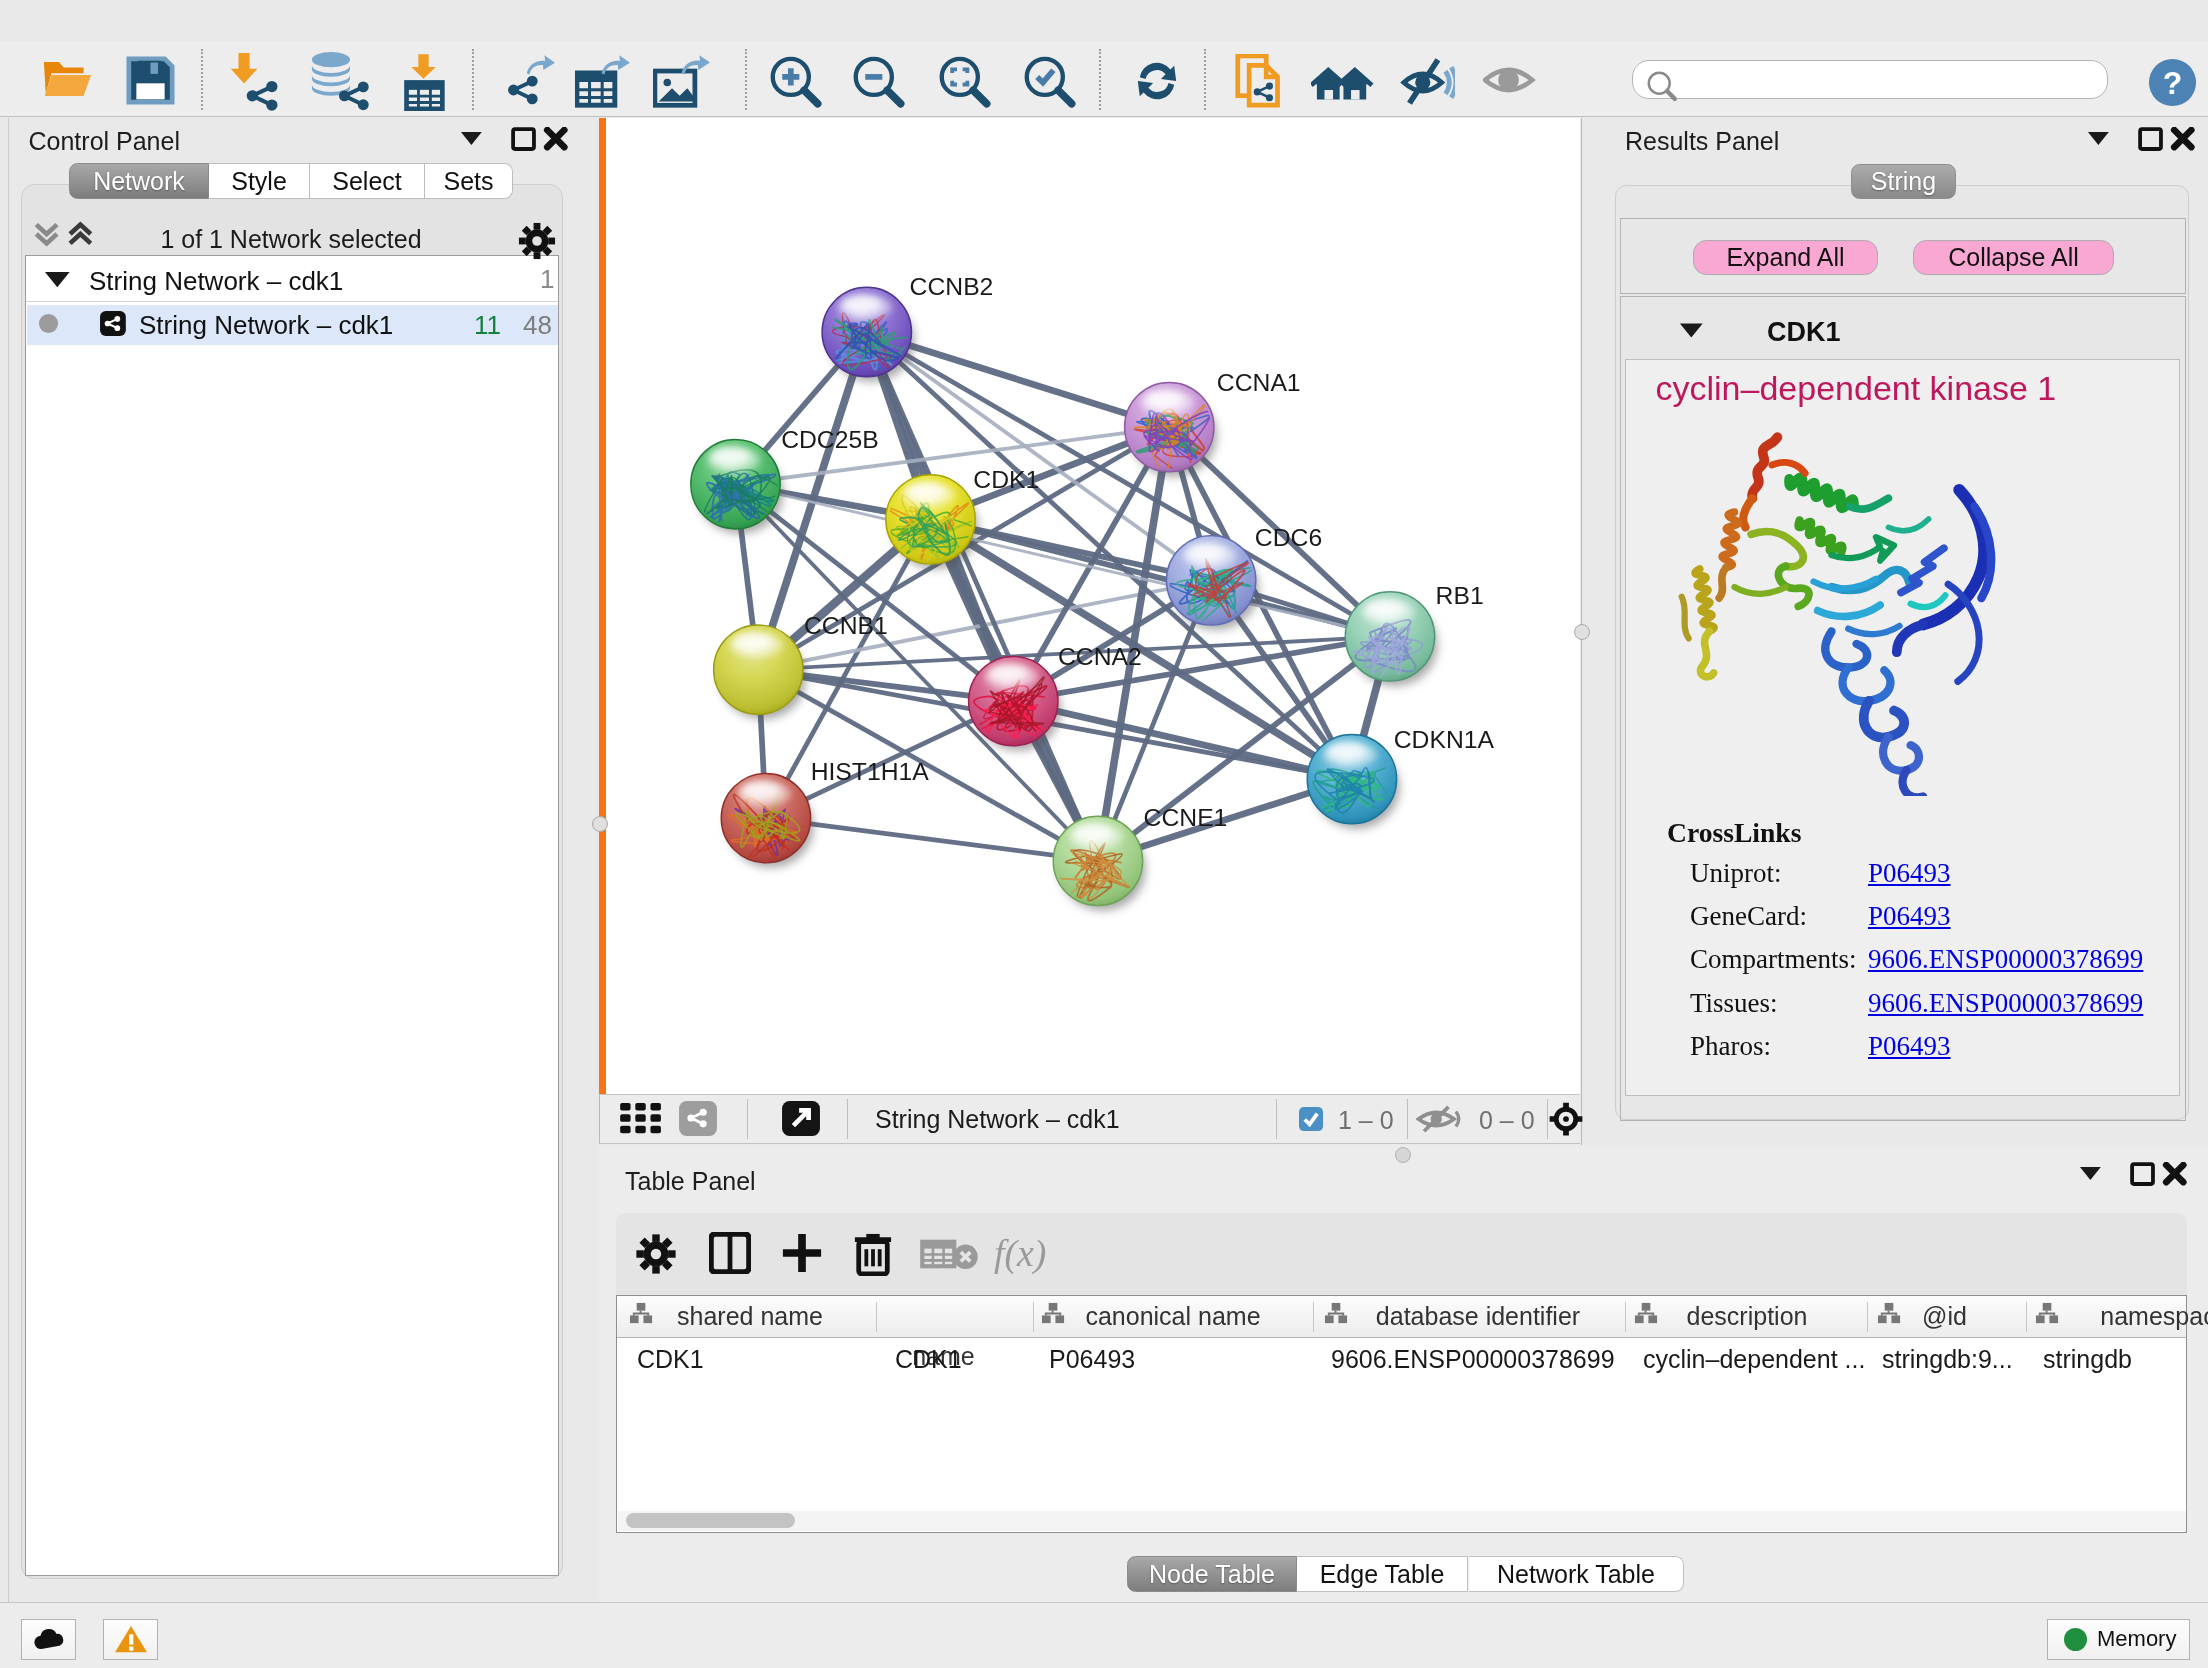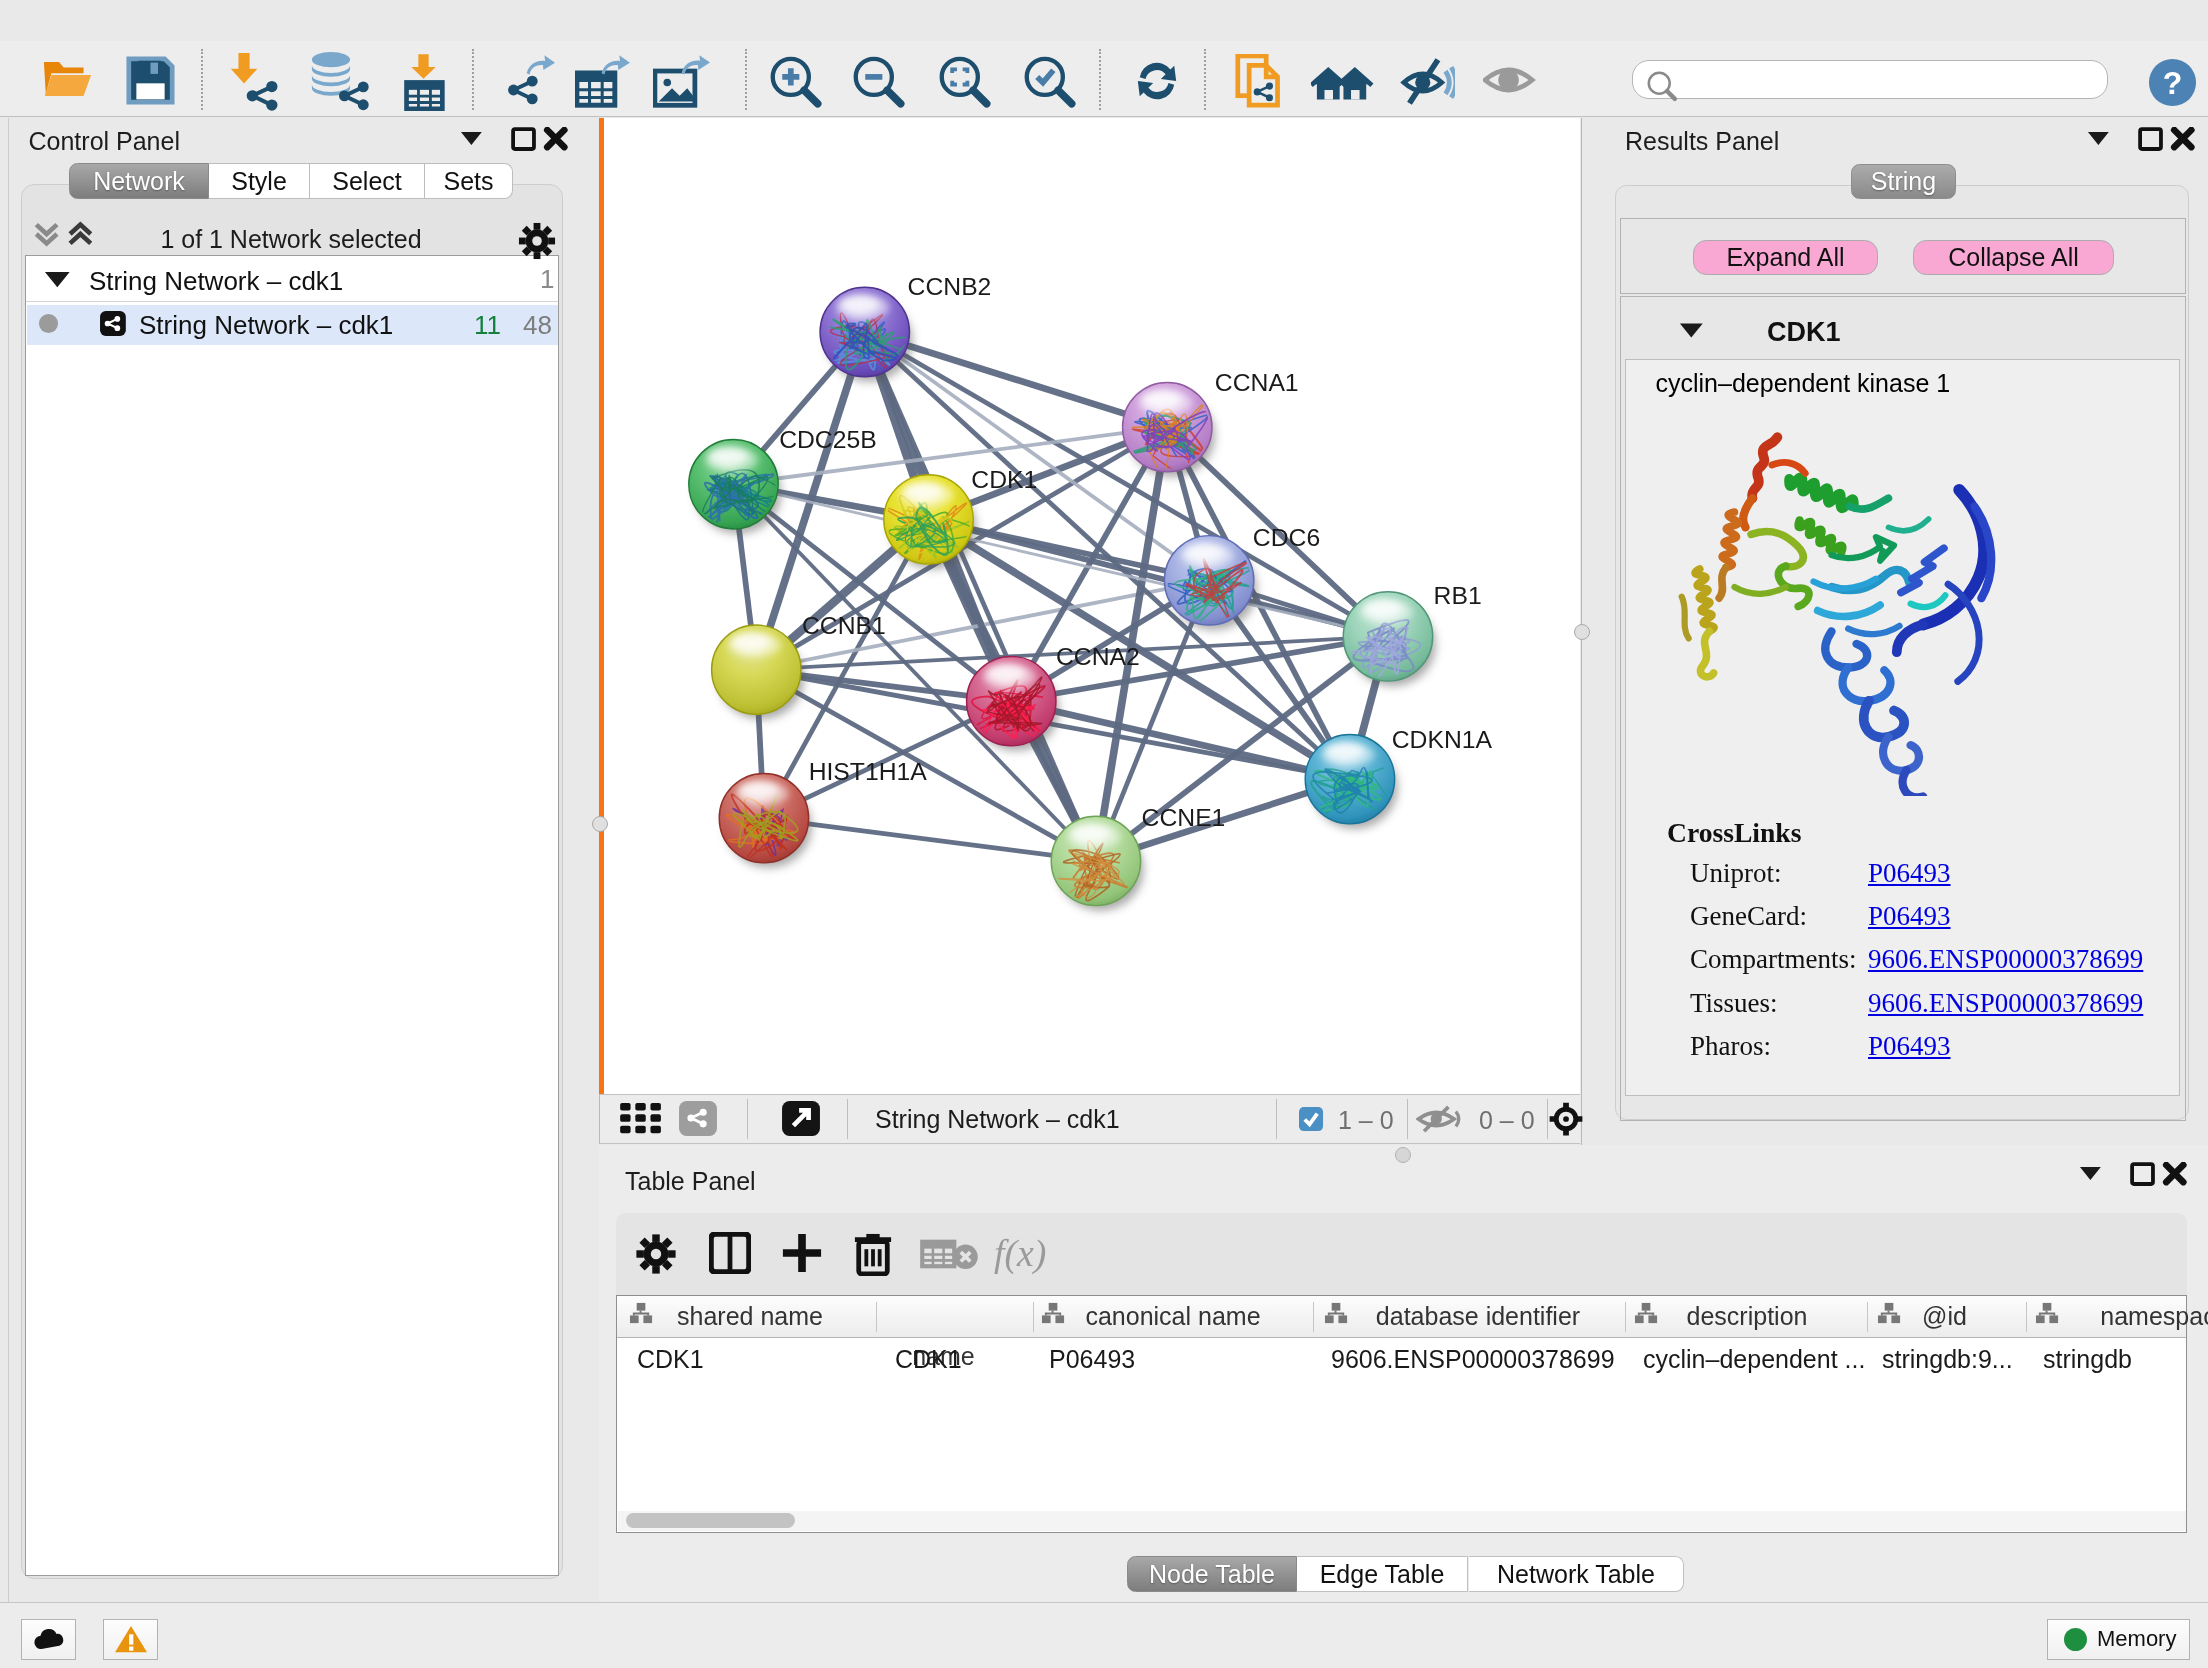--- a/index.html
+++ b/index.html
@@ -20,21 +20,21 @@
     background:#ededed; border-bottom:1px solid #c0c0c0; }
   .tsep { position:absolute; top:7.6px; height:61px; width:0;
     border-left:2.9px dotted #9f9f9f; }
   #searchbox { position:absolute; left:1632px; top:19px; width:476px; height:39px;
     background:#ffffff; border:1.9px solid #b5b5b5; border-radius:17px; }
 
   
   #controlpanel { position:absolute; left:0; top:118px; width:598px; height:1484px;
     background:#e9e9e9; }
   #netcanvas { position:absolute; left:599px; top:118px; width:981px; height:976px;
-    background:#ffffff; border-left:5px solid #f97316; }
+    background:#ffffff; border-left:7px solid #f97316; }
   #netfooter { position:absolute; left:599px; top:1094px; width:981px; height:50px;
     background:#ececec; border-top:1px solid #c2c2c2; border-left:1px solid #b9b9b9;
     border-bottom:1px solid #c2c2c2;}
   #resultspanel { position:absolute; left:1581px; top:118px; width:628px; height:1027px;
     background:#e9e9e9; border-left:1px solid #b9b9b9; }
   #tablepanel { position:absolute; left:599px; top:1145px; width:1609px; height:457px;
     background:#ececec; }
   #statusbar { position:absolute; left:0; top:1602px; width:2208px; height:67px;
     background:#ececec; border-top:1px solid #c6c6c6; }
 
@@ -604,21 +604,21 @@
       color:#fff; font-size:25px; text-align:center; line-height:33px;
       text-shadow:0 1px 1.9px rgba(0,0,0,.35);">String</div>
   </div>
   <div id="rp-box"></div>
   <div id="rp-btnbox"></div>
   <div class="rbtn" style="left:1693px; width:185px;">Expand All</div>
   <div class="rbtn" style="left:1913px; width:201px;">Collapse All</div>
   <div id="rp-cdkbox"></div>
   <div style="position:absolute; left:1767px; top:317px; font-size:27px; font-weight:bold; color:#111;">CDK1</div>
   <div id="rp-content">
-    <div style="position:absolute; left:29.5px; top:8.6px; font-size:25px; color:#000000;">cyclin–dependent kinase 1</div>
+    <div style="position:absolute; left:29.5px; top:8.6px; font-size:34px; color:#be185d;">cyclin–dependent kinase 1</div>
     <svg style="position:absolute;left:0px;top:65px;" width="555" height="371" viewBox="0 0 584 390">
         <g transform="translate(44,-2) scale(0.73)">
           <path d="M158,20 C150,34 132,30 138,48 C144,64 124,60 130,78 C136,94 118,92 122,108" fill="none" stroke="#c43418" stroke-width="14" stroke-linecap="round" stroke-linejoin="round" opacity="1.0"></path>
           <path d="M122,108 C110,124 104,138 112,150" fill="none" stroke="#cf5a12" stroke-width="12" stroke-linecap="round" stroke-linejoin="round" opacity="1.0"></path>
           <path d="M96,128 Q79,131 94,138 Q110,145 93,148 Q76,151 92,158 Q107,165 90,168 Q73,171 88,178 Q104,185 87,188 Q70,191 86,198 Q101,205 84,208" fill="none" stroke="#cd6b1c" stroke-width="11" stroke-linecap="round"></path>
           <path d="M84,208 C70,224 86,238 74,252" fill="none" stroke="#bb7b22" stroke-width="11" stroke-linecap="round" stroke-linejoin="round" opacity="1.0"></path>
           <path d="M46,210 Q32,217 47,219 Q62,221 49,228 Q35,235 50,237 Q65,239 52,246 Q38,253 53,255 Q68,257 54,264 Q41,271 56,273 Q71,275 57,282 Q44,289 59,291 Q74,293 60,300" fill="none" stroke="#b9a41c" stroke-width="11" stroke-linecap="round"></path>
           <path d="M60,300 C42,318 66,330 50,350 C40,362 58,372 66,360" fill="none" stroke="#c3c02a" stroke-width="11" stroke-linecap="round" stroke-linejoin="round" opacity="1.0"></path>
           <path d="M20,250 C30,270 18,292 30,310" fill="none" stroke="#ad9b26" stroke-width="9" stroke-linecap="round" stroke-linejoin="round" opacity="1.0"></path>
           <path d="M175,80 Q173,99 184,84 Q196,69 194,88 Q191,107 203,92 Q215,77 212,96 Q210,115 222,100 Q233,85 231,104 Q228,123 240,108 Q252,93 249,112 Q247,131 259,116 Q270,101 268,120" fill="none" stroke="#1f9e30" stroke-width="14" stroke-linecap="round"></path>

